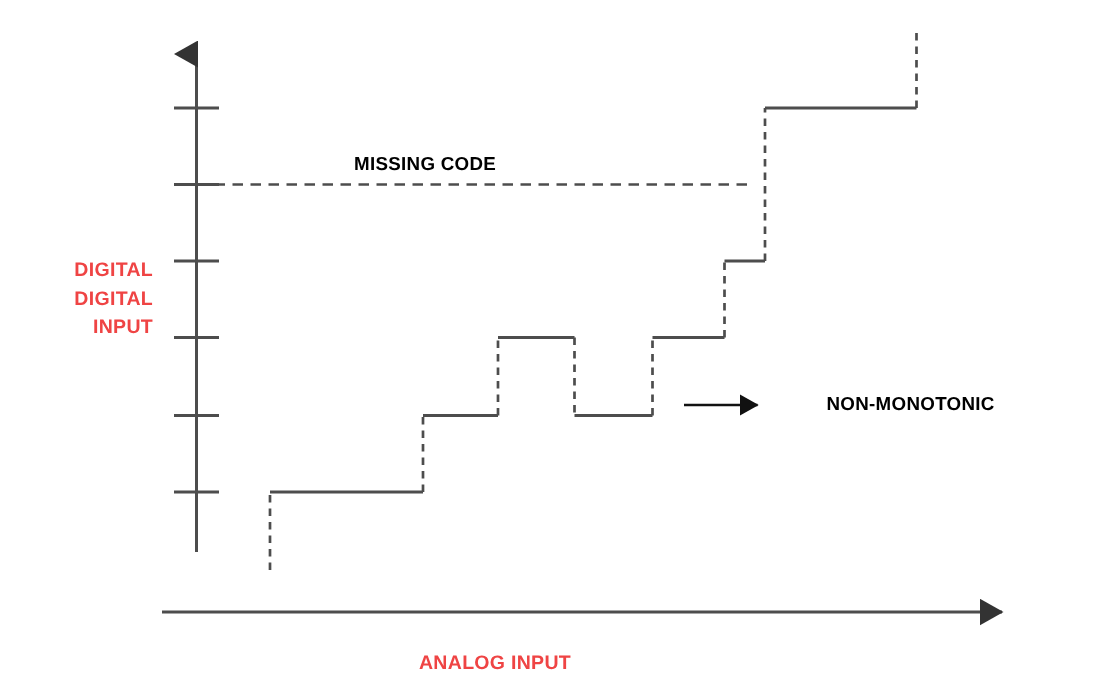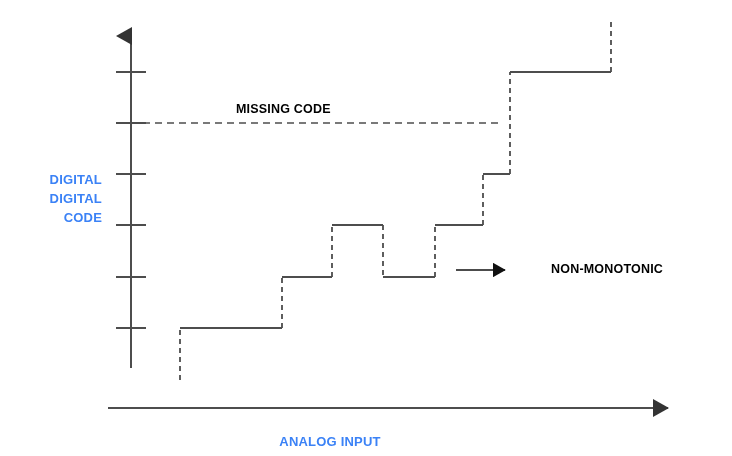--- a/index.html
+++ b/index.html
@@ -20,21 +20,21 @@
   #figure svg {
     position: absolute;
     left: 0;
     top: 0;
   }
   .axis-label {
     position: absolute;
     font-family: "Liberation Sans", sans-serif;
     font-weight: bold;
     font-size: 13px;
-    color: #3b82f6;
+    color: #ef4444;
     letter-spacing: 0.2px;
     white-space: nowrap;
   }
   #y-axis-title {
     left: 18px;
     top: 170px;
     width: 84px;
     text-align: right;
     line-height: 19px;
   }
@@ -121,21 +121,21 @@
       </g>
 
     <g id="non-monotonic-arrow-group">
         <line x1="505" x2="456" y1="270" y2="270" stroke="#111111" stroke-width="1.6" marker-end="url(#arrow-left)" transform="rotate(180 480.5 270)"></line>
       </g>
   </svg>
 
   <div class="axis-label" id="y-axis-title">
       <div>DIGITAL</div>
       <div>DIGITAL</div>
-      <div>CODE</div>
+      <div>INPUT</div>
     </div>
 
   <div class="axis-label" id="x-axis-title">ANALOG INPUT</div>
 
   <div class="annotation-label" id="missing-code-label">MISSING CODE</div>
 
   <div class="annotation-label" id="non-monotonic-label">NON-MONOTONIC</div>
 
 </div>
 

